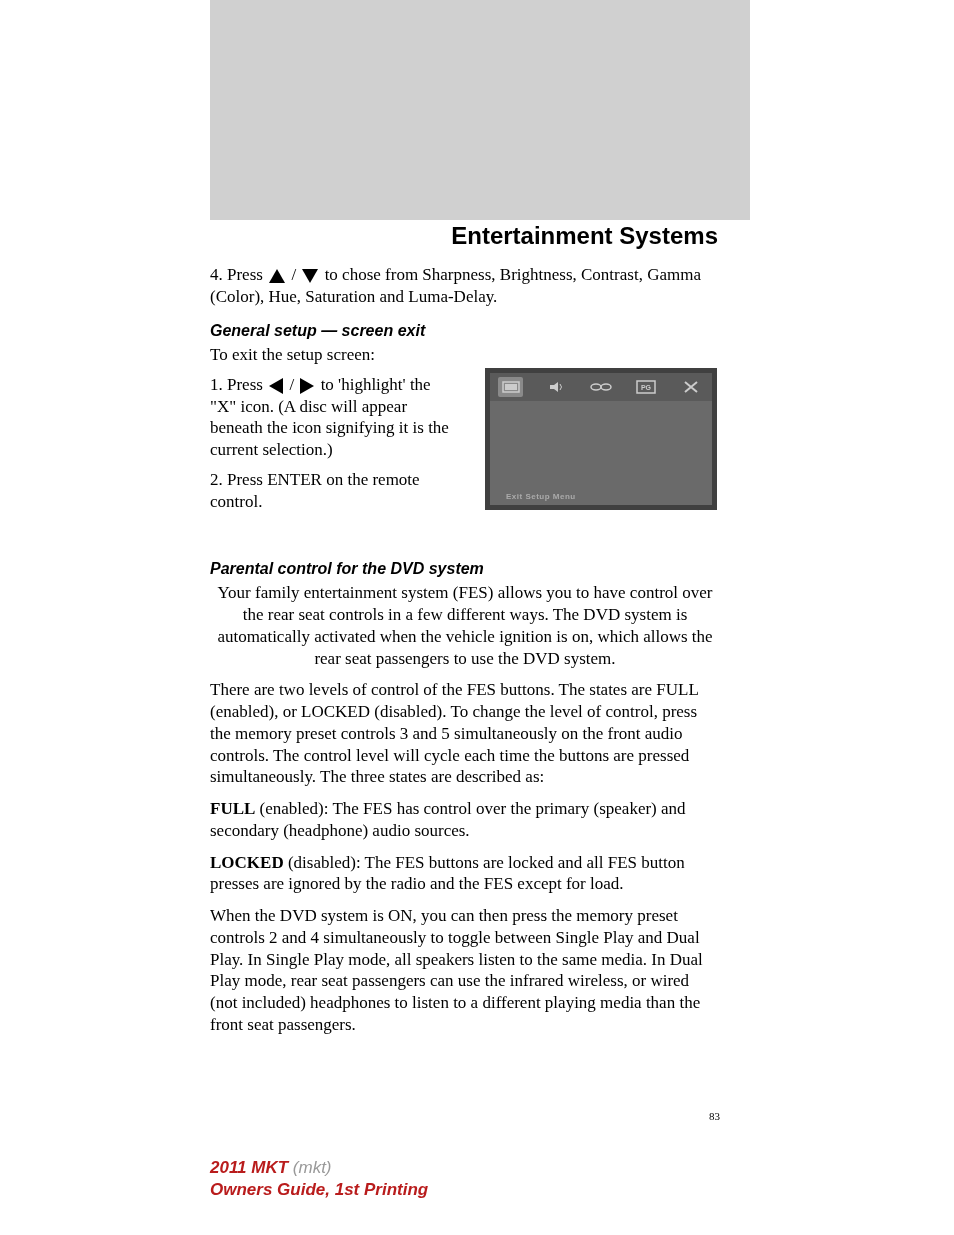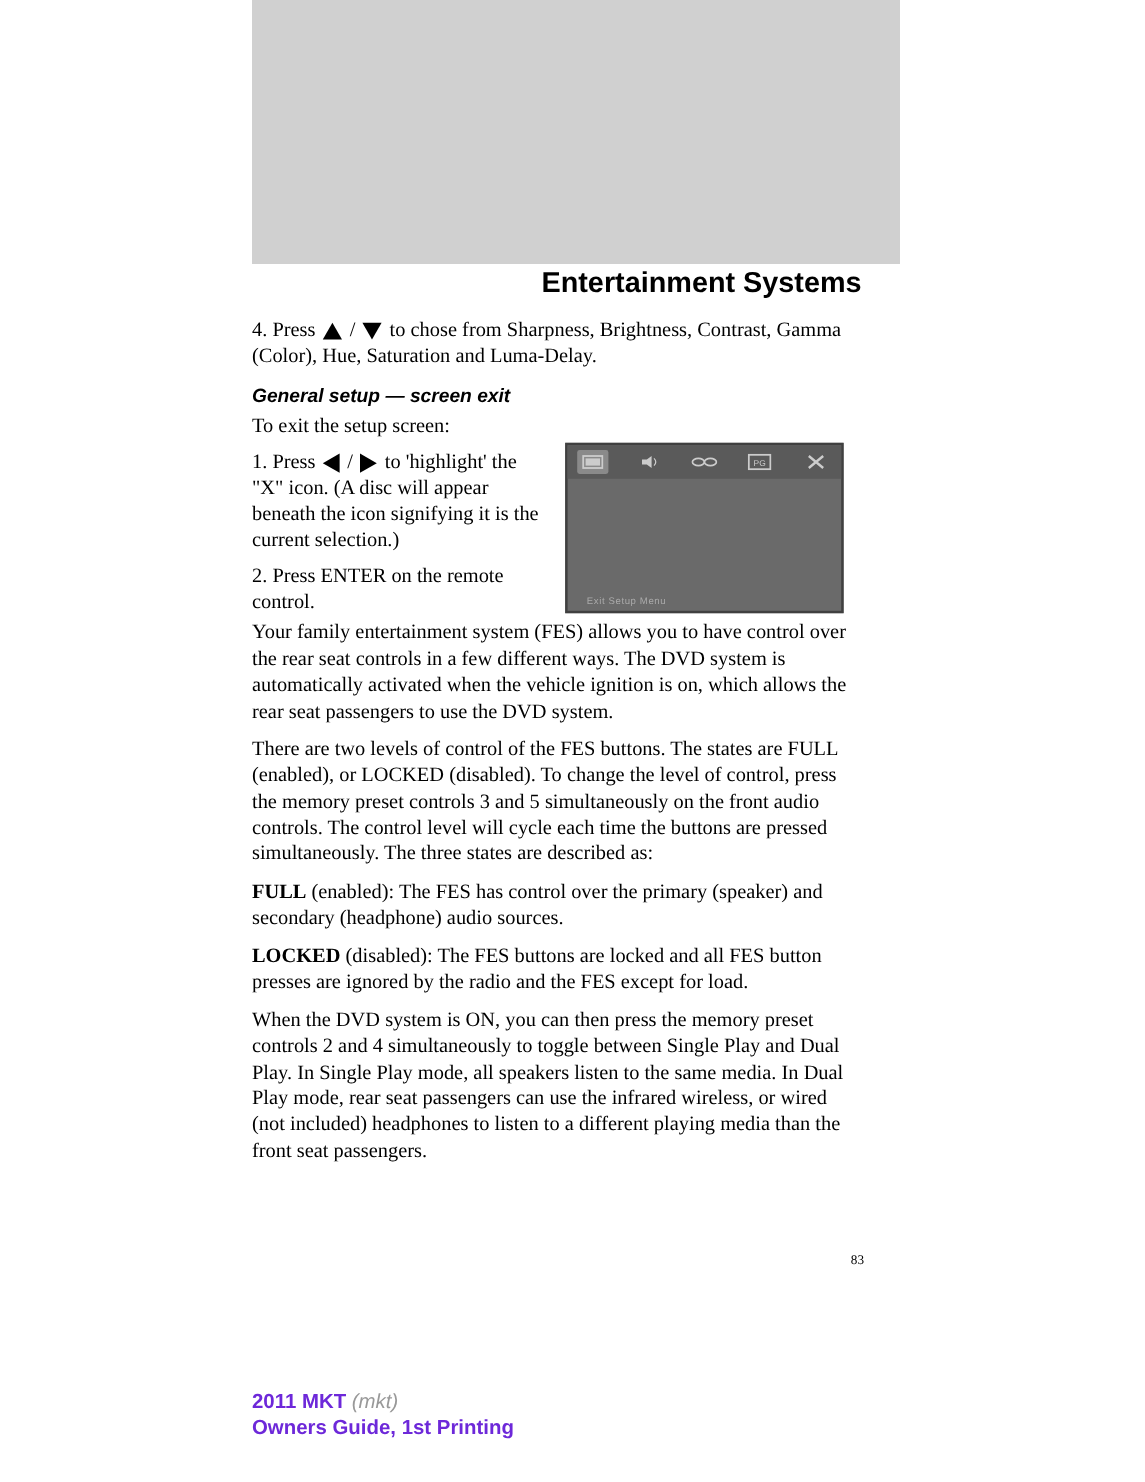--- a/index.html
+++ b/index.html
@@ -53,32 +53,33 @@
       font-size: 16px;
       margin-top: 14px;
     }
     .p {
       font-size: 17px;
       margin-top: 4px;
       line-height: 1.28;
     }
     .two-col {
       display: flex;
-      gap: 16px;
-      align-items: center;
+      gap: 30px;
+      align-items: flex-start;
       margin-top: 2px;
     }
     .left-col { flex: 0 0 245px; font-size: 17px; line-height: 1.28; }
     .right-col { flex: 1; }
     .screenshot {
       width: 232px;
       height: 142px;
       background: #6a6a6a;
       position: relative;
-      border: 2px solid #404040;
+      border: 5px solid #404040;
+      font-weight: bold;
     }
     .icon-row {
       display: flex;
       padding: 4px 8px;
       gap: 20px;
       background: #5a5a5a;
     }
     .icon-box {
       width: 28px; height: 20px;
       display: flex; align-items: center; justify-content: center;
@@ -91,38 +92,38 @@
       font-size: 8px;
       font-family: Arial, sans-serif;
       color: #aaa;
       letter-spacing: 0.5px;
     }
     .para {
       font-size: 17px;
       margin-top: 10px;
       line-height: 1.28;
     }
-    .para.first { margin-top: 4px; }
+    .para.first { margin-top: 4px; text-align: center; }
     .bold { font-weight: bold; }
     .pagenum {
       position: absolute;
       right: 0;
       bottom: -86px;
       font-size: 11px;
     }
     .footer {
       position: absolute;
       bottom: 34px;
       left: 210px;
       font-family: Arial, Helvetica, sans-serif;
       font-size: 17px;
       color: #666;
       line-height: 1.3;
     }
-    .footer .b { font-weight: bold; color: #6d28d9; }
+    .footer .b { font-weight: bold; color: #b91c1c; font-style: italic; }
     .footer .i { font-style: italic; color: #999; }
   </style>
 </head>
 <body>
 
 <div class="gray-bar"></div>
 
 <div class="content">
   <div class="header-title">Entertainment Systems</div>
 
@@ -179,20 +180,21 @@
             <svg width="16" height="14" viewBox="0 0 16 14">
                 <path d="M2 2 L14 12 M14 2 L2 12" stroke="#ccc" stroke-width="2"></path>
               </svg>
           </div>
         </div>
         <div class="bottom-text">Exit Setup Menu</div>
       </div>
     </div>
   </div>
 
+  <div class="section-hdr" style="margin-top:48px;">Parental control for the DVD system</div>
   <div class="para first">Your family entertainment system (FES) allows you to have control over the rear seat controls in a few different ways. The DVD system is automatically activated when the vehicle ignition is on, which allows the rear seat passengers to use the DVD system.</div>
   <div class="para">There are two levels of control of the FES buttons. The states are FULL (enabled), or LOCKED (disabled). To change the level of control, press the memory preset controls 3 and 5 simultaneously on the front audio controls. The control level will cycle each time the buttons are pressed simultaneously. The three states are described as:</div>
   <div class="para">
     <span class="bold">FULL</span><span> (enabled): The FES has control over the primary (speaker) and secondary (headphone) audio sources.</span>
   </div>
   <div class="para">
     <span class="bold">LOCKED</span><span> (disabled): The FES buttons are locked and all FES button presses are ignored by the radio and the FES except for load.</span>
   </div>
   <div class="para">When the DVD system is ON, you can then press the memory preset controls 2 and 4 simultaneously to toggle between Single Play and Dual Play. In Single Play mode, all speakers listen to the same media. In Dual Play mode, rear seat passengers can use the infrared wireless, or wired (not included) headphones to listen to a different playing media than the front seat passengers.</div>
 

